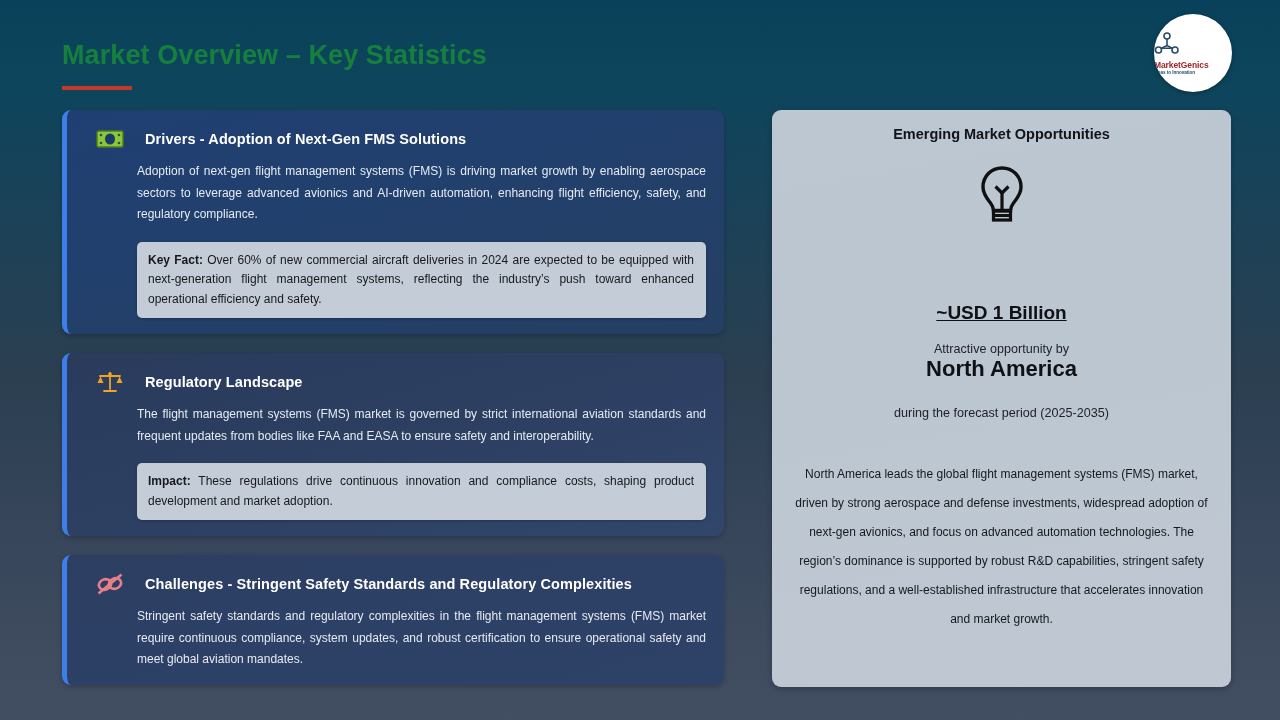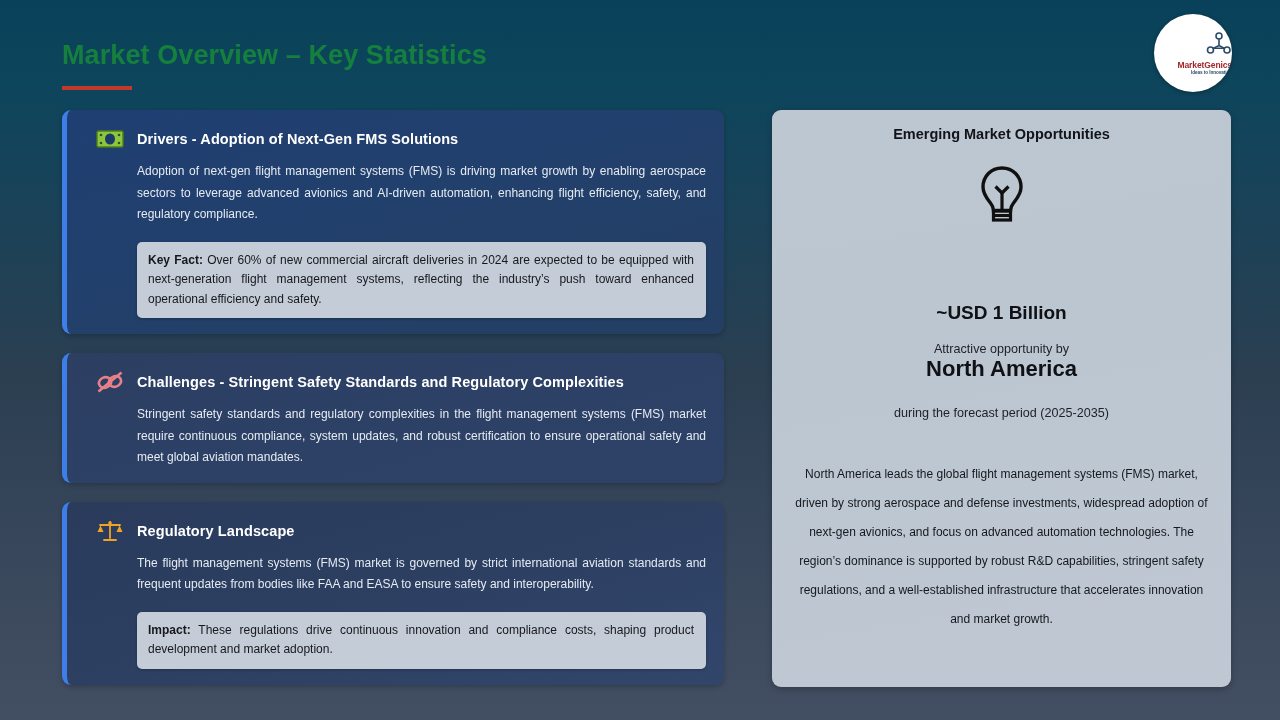--- a/index.html
+++ b/index.html
@@ -20,21 +20,21 @@
   .title-rule{
     position:absolute; left:62px; top:86px;
     width:70px; height:4px; background:#c0392b;
   }
 
   
   .logo{
     position:absolute; right:48px; top:14px;
     width:78px; height:78px; border-radius:50%;
     background:#ffffff;
-    display:flex; flex-direction:column; align-items:flex-end; justify-content:center;
+    display:flex; flex-direction:column; align-items:flex-start; justify-content:center;
     box-shadow:0 1px 4px rgba(0,0,0,.35);
     overflow:hidden;
   }
   .logo-mark{ margin-top:2px; }
   .logo-name{
     font-size:8.5px; font-weight:bold; color:#a0262b; letter-spacing:-.1px;
     margin-top:1px; line-height:1;
   }
   .logo-tag{
     font-size:4.6px; font-weight:bold; color:#2b4a6b; letter-spacing:-.05px;
@@ -52,21 +52,21 @@
     border-left:5px solid #3d7ee8;
     padding:16px 18px 14px 28px;
     box-shadow:0 2px 5px rgba(0,0,0,.22);
     margin-bottom:19px;
     overflow:hidden;
   }
   .card.c1{ background:linear-gradient(165deg,#1f3f73 0%, #22406c 45%, #243f63 100%); }
   .card.c2{ background:linear-gradient(165deg,#2c3f63 0%, #2d4065 50%, #2e4166 100%); }
   .card.c3{ background:linear-gradient(165deg,#2a3b5c 0%, #2c3f61 45%, #32466c 100%); }
 
-  .card-head{ display:flex; align-items:center; gap:12px; }
+  .card-head{ display:flex; align-items:center; gap:20px; }
   .card-icon{ width:30px; height:26px; flex:0 0 auto; display:flex; align-items:center; justify-content:center; }
   .card-title{
     font-size:14.5px; font-weight:bold; color:#ffffff; letter-spacing:.1px;
   }
   .card-body{
     margin-top:9px; margin-left:42px;
     font-size:12px; line-height:21.5px; color:#e6ebf2;
     text-align:justify;
   }
   .callout{
@@ -89,21 +89,21 @@
     box-shadow:0 2px 6px rgba(0,0,0,.25);
     padding:16px 22px 24px 22px;
     display:flex; flex-direction:column; align-items:center;
   }
   .rp-title{
     font-size:14.5px; font-weight:bold; color:#121418; text-align:center;
   }
   .bulb-wrap{ margin-top:22px; }
   .rp-value{
     margin-top:72px;
-    font-size:19px; font-weight:bold; color:#0f1115; text-align:right;
+    font-size:19px; font-weight:bold; color:#0f1115; text-align:right;text-decoration:underline;
   }
   .rp-sub{
     margin-top:18px; font-size:12.6px; color:#1d2026; text-align:left;
   }
   .rp-region{
     font-size:22px; font-weight:bold; color:#0f1115; text-align:center;
   }
   .rp-period{
     margin-top:24px; font-size:12.6px; color:#1d2026; text-align:center;
   }
@@ -150,34 +150,20 @@
         </svg>
       </span>
       <span class="card-title">Drivers - Adoption of Next-Gen FMS Solutions</span>
     </div>
     <div class="card-body">Adoption of next-gen flight management systems (FMS) is driving market growth by enabling aerospace sectors to leverage advanced avionics and AI-driven automation, enhancing flight efficiency, safety, and regulatory compliance.</div>
     <div class="callout">
       <b>Key Fact:</b><span> Over 60% of new commercial aircraft deliveries in 2024 are expected to be equipped with next-generation flight management systems, reflecting the industry’s push toward enhanced operational efficiency and safety.</span>
     </div>
   </div>
 
-  <div class="card c2">
-    <div class="card-head">
-      <span class="card-icon">
-        <svg width="30" height="24" viewBox="0 0 30 24">
-          <ellipse cx="10" cy="12.5" rx="6.2" ry="5.2" fill="none" stroke="#e8808a" stroke-width="2.6" transform="rotate(-20 10 12.5)"></ellipse>
-          <ellipse cx="20" cy="11.5" rx="6.2" ry="5.2" fill="none" stroke="#e8808a" stroke-width="2.6" transform="rotate(-20 20 11.5)"></ellipse>
-          <line x1="26.5" y1="2.5" x2="3.5" y2="21.5" stroke="#e8808a" stroke-width="2.6"></line>
-        </svg>
-      </span>
-      <span class="card-title">Challenges - Stringent Safety Standards and Regulatory Complexities</span>
-    </div>
-    <div class="card-body">Stringent safety standards and regulatory complexities in the flight management systems (FMS) market require continuous compliance, system updates, and robust certification to ensure operational safety and meet global aviation mandates.</div>
-  </div>
-
   <div class="card c3">
     <div class="card-head">
       <span class="card-icon">
         <svg width="28" height="24" viewBox="0 0 28 24">
           <g stroke="#f0a424" stroke-width="1.8" fill="none" stroke-linecap="round">
             <line x1="14" y1="3" x2="14" y2="19"></line>
             <line x1="4" y1="6" x2="24" y2="6"></line>
             <line x1="8" y1="21" x2="20" y2="21"></line>
             <path d="M1.5 13 L4.5 6.5 L7.5 13 Z" fill="#f0a424" stroke="none"></path>
             <path d="M20.5 13 L23.5 6.5 L26.5 13 Z" fill="#f0a424" stroke="none"></path>
@@ -186,20 +172,34 @@
         </svg>
       </span>
       <span class="card-title">Regulatory Landscape</span>
     </div>
     <div class="card-body">The flight management systems (FMS) market is governed by strict international aviation standards and frequent updates from bodies like FAA and EASA to ensure safety and interoperability.</div>
     <div class="callout">
       <b>Impact:</b><span> These regulations drive continuous innovation and compliance costs, shaping product development and market adoption.</span>
     </div>
   </div>
 
+  <div class="card c2">
+    <div class="card-head">
+      <span class="card-icon">
+        <svg width="30" height="24" viewBox="0 0 30 24">
+          <ellipse cx="10" cy="12.5" rx="6.2" ry="5.2" fill="none" stroke="#e8808a" stroke-width="2.6" transform="rotate(-20 10 12.5)"></ellipse>
+          <ellipse cx="20" cy="11.5" rx="6.2" ry="5.2" fill="none" stroke="#e8808a" stroke-width="2.6" transform="rotate(-20 20 11.5)"></ellipse>
+          <line x1="26.5" y1="2.5" x2="3.5" y2="21.5" stroke="#e8808a" stroke-width="2.6"></line>
+        </svg>
+      </span>
+      <span class="card-title">Challenges - Stringent Safety Standards and Regulatory Complexities</span>
+    </div>
+    <div class="card-body">Stringent safety standards and regulatory complexities in the flight management systems (FMS) market require continuous compliance, system updates, and robust certification to ensure operational safety and meet global aviation mandates.</div>
+  </div>
+
 </div>
 
 <div class="right-panel">
   <div class="rp-title">Emerging Market Opportunities</div>
 
   <div class="bulb-wrap">
     <svg width="56" height="62" viewBox="0 0 56 62">
       <path d="M28 4 C17 4 9 12.5 9 23 C9 30 13 34.5 16.5 39 C18.6 41.7 19.5 44 19.5 46.5 L36.5 46.5 C36.5 44 37.4 41.7 39.5 39 C43 34.5 47 30 47 23 C47 12.5 39 4 28 4 Z" fill="none" stroke="#101010" stroke-width="3.4"></path>
       <line x1="28" y1="46.5" x2="28" y2="28" stroke="#101010" stroke-width="3.2"></line>
       <line x1="28" y1="29" x2="21.5" y2="22.5" stroke="#101010" stroke-width="3.2"></line>

